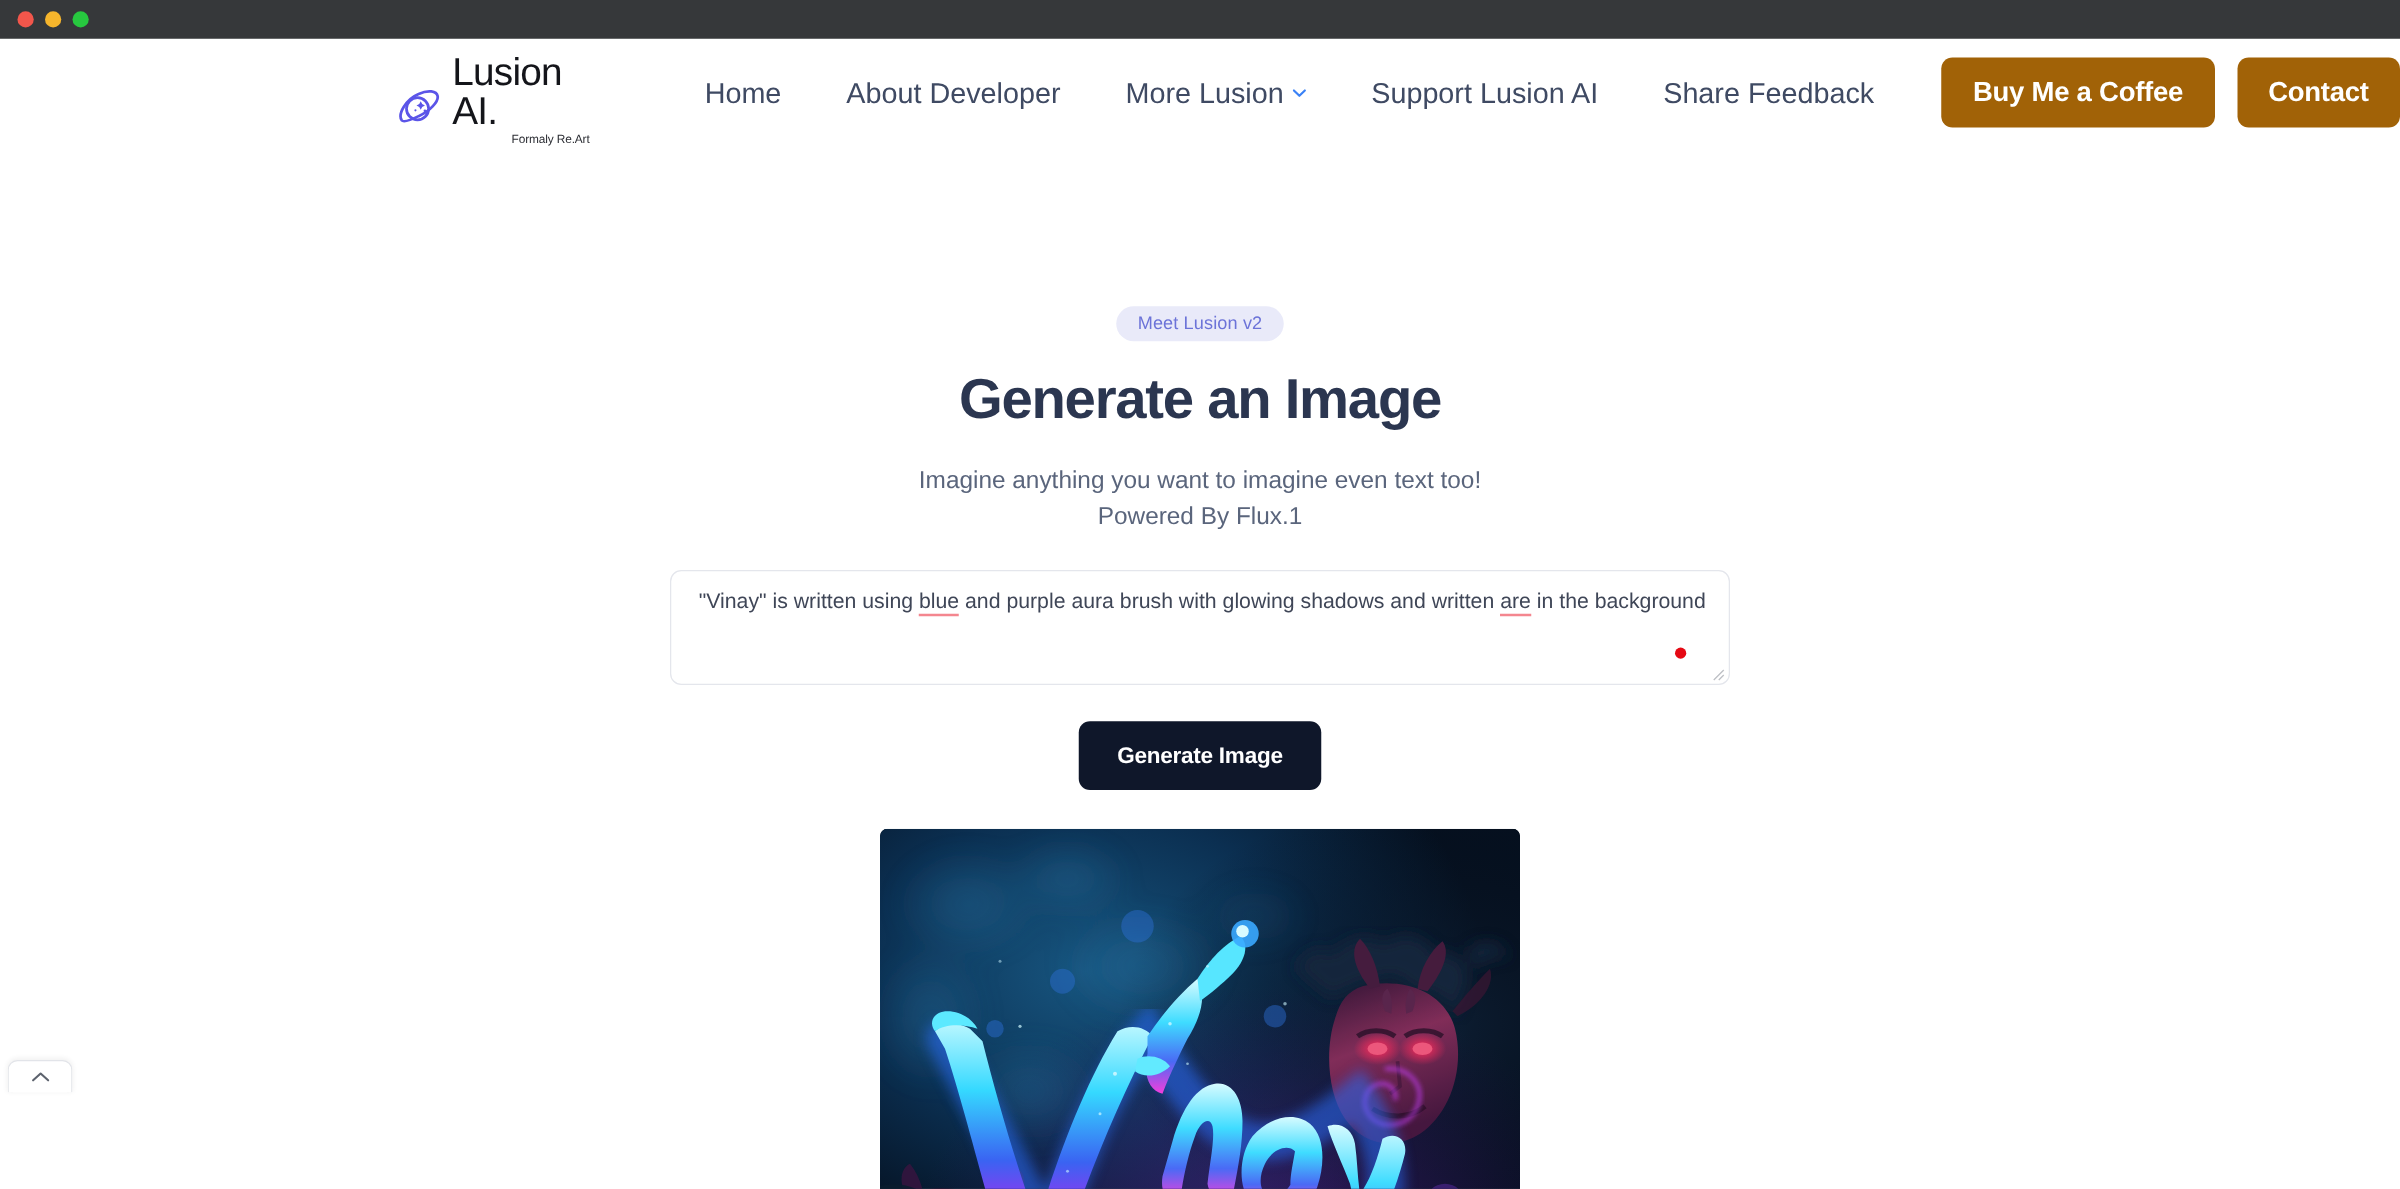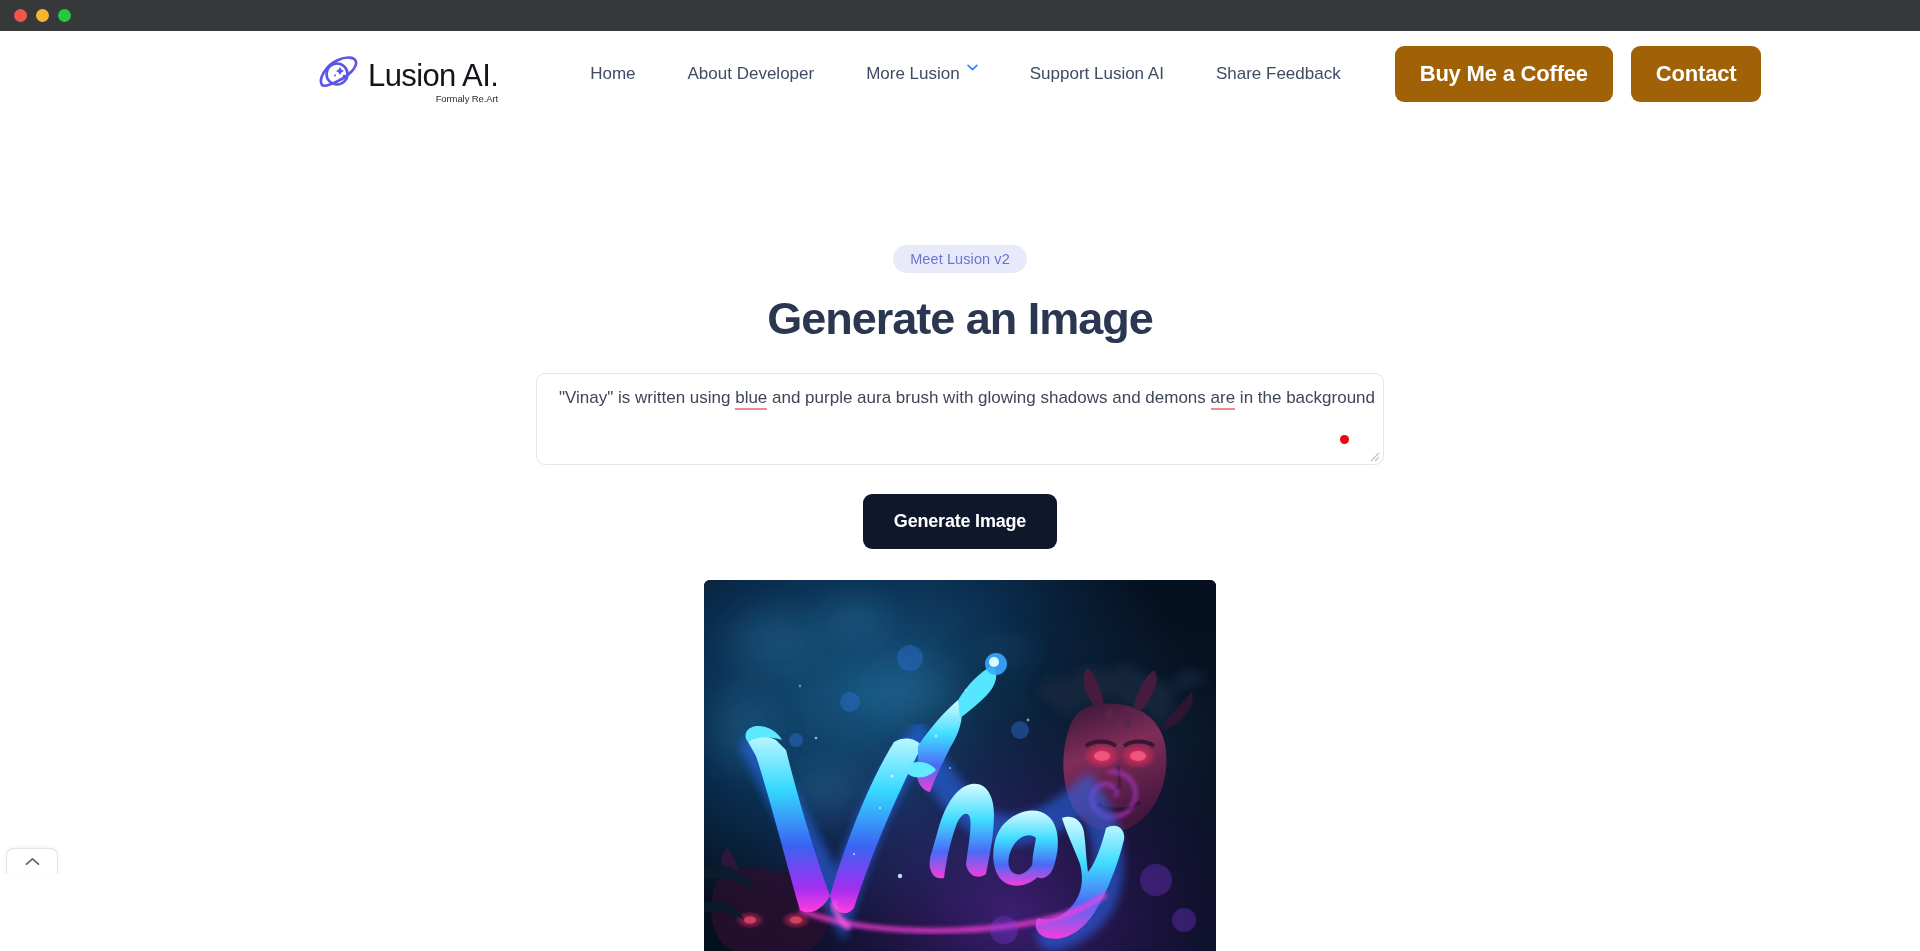--- a/index.html
+++ b/index.html
@@ -53,23 +53,23 @@
     position: absolute; right: 0; bottom: -11px;
     font-size: 9.5px; color: #2b2d33; letter-spacing: -0.1px;
     white-space: nowrap;
   }
 
   .nav {
     display: flex; align-items: center;
     gap: 0px; margin-left: 92px;
   }
   .nav-link {
-    font-size: 17px; color: #3f4a63;
+    font-size: 23px; color: #3f4a63;
     padding: 8px 26px; white-space: nowrap;
-    cursor: pointer; display: flex; gap: 7px;
+    cursor: pointer; display: flex; align-items: center; gap: 7px;
   }
   .nav-link:first-child { padding-left: 0; }
   .chev-down { display: inline-block; width: 11px; height: 7px; }
 
   .nav-actions { display: flex; gap: 18px; margin-left: 28px; }
   .btn-dark {
     background: #a16207; color: #ffffff;
     font-size: 22px; font-weight: bold;
     border: none; border-radius: 9px;
     padding: 15px 25px; cursor: pointer;
@@ -211,26 +211,30 @@
 
     <div class="nav-actions">
       <button class="btn-dark">Buy Me a Coffee</button>
       <button class="btn-dark">Contact</button>
     </div>
   </div>
 
   <div class="hero">
     <span class="badge">Meet Lusion v2</span>
     <h1>Generate an Image</h1>
+    <div class="hero-sub">
+      <div>Imagine anything you want to imagine even text too!</div>
+      <div>Powered By Flux.1</div>
+    </div>
   </div>
 
   <div class="prompt-wrap">
     <div class="prompt-box">
       <div class="prompt-text">
-        <span>"Vinay" is written using </span><span class="sp">blue</span><span> and purple aura brush with glowing shadows and demons </span><span class="sp">are</span><span> in the background</span>
+        <span>"Vinay" is written using </span><span class="sp">blue</span><span> and purple aura brush with glowing shadows and written </span><span class="sp">are</span><span> in the background</span>
       </div>
       <span class="red-dot"></span>
       <svg class="resize-handle" viewBox="0 0 13 13">
         <path d="M12 4 L4 12 M12 8 L8 12" stroke="#8b8f98" stroke-width="1.1" fill="none"></path>
       </svg>
     </div>
   </div>
 
   <div class="gen-row">
     <button class="btn-generate">Generate Image</button>

